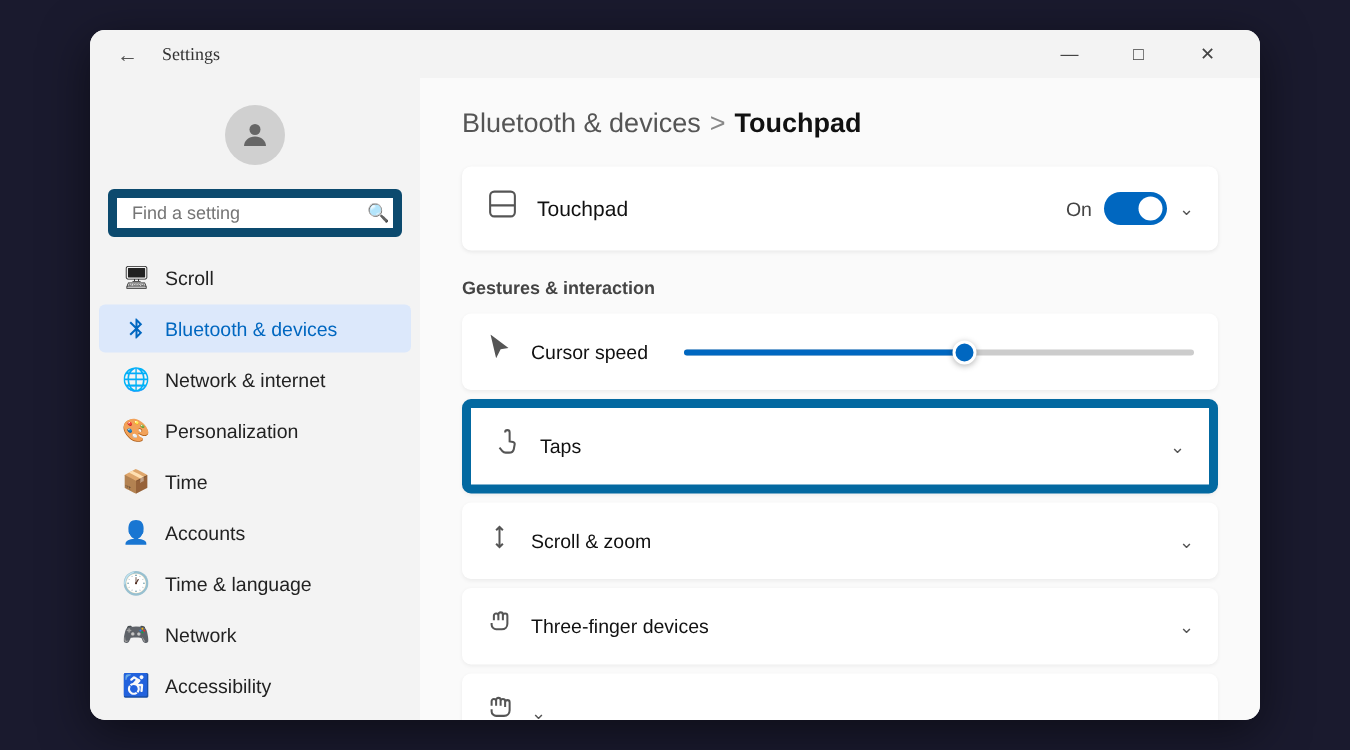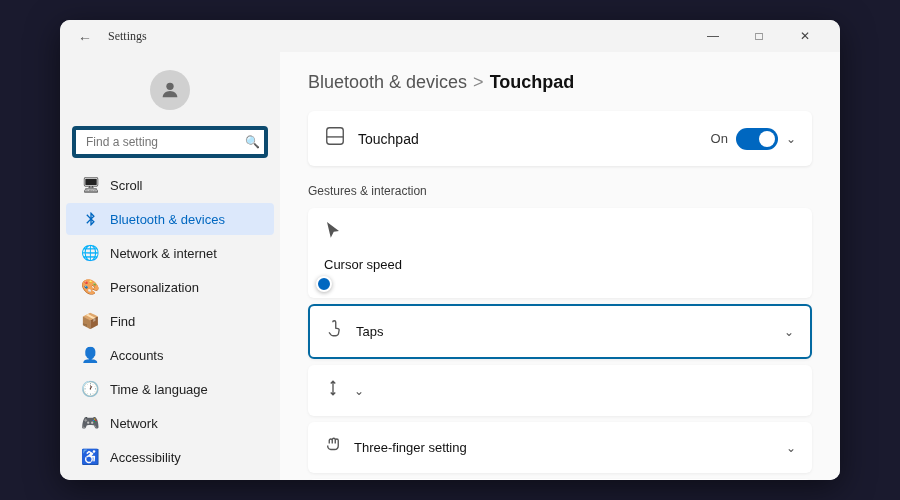--- a/index.html
+++ b/index.html
@@ -107,21 +107,21 @@
     }
 
     .search-box {
       margin: 0 12px 10px;
       position: relative;
     }
 
     .search-input {
       width: 100%;
       height: 32px;
-      border: 4px solid #0c4a6e;
+      border: 6px solid #0c4a6e;
       border-radius: 4px;
       padding: 0 30px 0 10px;
       font-size: 12px;
       background: white;
       outline: none;
       color: #555;
     }
 
     .search-icon-wrap {
       position: absolute;
@@ -240,36 +240,35 @@
 
     .toggle-chevron {
       font-size: 12px;
       color: #555;
       cursor: pointer;
     }
 
     
     .section-label {
       font-size: 12px;
-      font-weight: 400;
+      font-weight: 700;
       color: #444;
       margin-bottom: 10px;
     }
 
     
     .cursor-speed-row {
       background: white;
       border-radius: 6px;
       padding: 14px 16px;
       display: flex;
-      align-items: flex-start;
+      align-items: center;
       gap: 12px;
       margin-bottom: 6px;
       box-shadow: 0 1px 3px rgba(0,0,0,0.06);
-      flex-direction: column;
     }
 
     .cursor-icon {
       font-size: 18px;
       color: #444;
     }
 
     .cursor-label {
       font-size: 13px;
       color: #111;
@@ -311,21 +310,21 @@
       padding: 14px 16px;
       display: flex;
       align-items: center;
       gap: 12px;
       margin-bottom: 6px;
       cursor: pointer;
       box-shadow: 0 1px 3px rgba(0,0,0,0.06);
     }
 
     .expand-row.highlighted {
-      border: 2px solid #0369a1;
+      border: 6px solid #0369a1;
     }
 
     .expand-icon {
       font-size: 18px;
       color: #444;
     }
 
     .expand-label {
       flex: 1;
       font-size: 13px;
@@ -389,21 +388,21 @@
       <div class="nav-item">
         <span class="nav-icon">🌐</span>
         <span>Network &amp; internet</span>
       </div>
       <div class="nav-item">
         <span class="nav-icon">🎨</span>
         <span>Personalization</span>
       </div>
       <div class="nav-item">
         <span class="nav-icon">📦</span>
-        <span>Find</span>
+        <span>Time</span>
       </div>
       <div class="nav-item">
         <span class="nav-icon">👤</span>
         <span>Accounts</span>
       </div>
       <div class="nav-item">
         <span class="nav-icon">🕐</span>
         <span>Time &amp; language</span>
       </div>
       <div class="nav-item">
@@ -470,30 +469,31 @@
         <span class="expand-label">Taps</span>
         <span class="chevron-icon">⌄</span>
       </div>
 
       <div class="expand-row">
         <span class="expand-icon">
           <svg width="18" height="18" viewBox="0 0 24 24" fill="none" stroke="#555" stroke-width="1.8">
               <path d="M12 3v18M9 6l3-3 3 3M9 18l3 3 3-3"></path>
             </svg>
         </span>
+        <span class="expand-label">Scroll &amp; zoom</span>
         <span class="chevron-icon">⌄</span>
       </div>
 
       <div class="expand-row">
         <span class="expand-icon">
           <svg width="18" height="18" viewBox="0 0 24 24" fill="none" stroke="#555" stroke-width="1.8">
               <path d="M7 10V6a2 2 0 014 0v4m0-2V5a2 2 0 014 0v5m0-2V6a2 2 0 014 0v7c0 3-2 5-5 5H9c-2 0-4-2-4-4v-1.5"></path>
             </svg>
         </span>
-        <span class="expand-label">Three-finger setting</span>
+        <span class="expand-label">Three-finger devices</span>
         <span class="chevron-icon">⌄</span>
       </div>
 
       <div class="expand-row">
         <span class="expand-icon">
           <svg width="18" height="18" viewBox="0 0 24 24" fill="none" stroke="#555" stroke-width="1.8">
               <path d="M5 10V6a2 2 0 014 0v4m0-2V5a2 2 0 014 0v5m0-2V6a2 2 0 014 0v5m0-1V7a2 2 0 014 0v7c0 3-2 5-5 5H9c-2 0-4-2-4-4v-2"></path>
             </svg>
         </span>
         <span class="chevron-icon">⌄</span>

